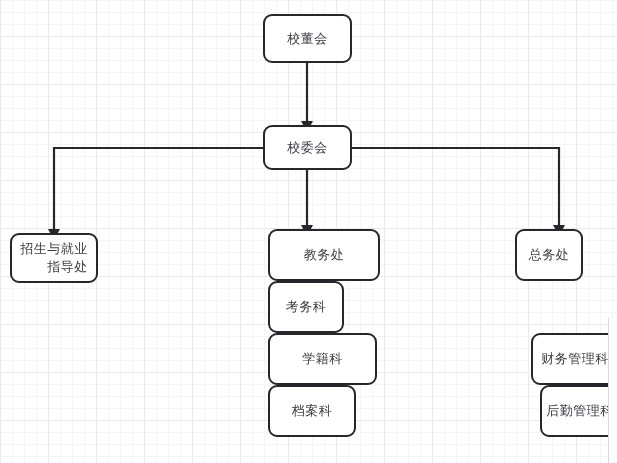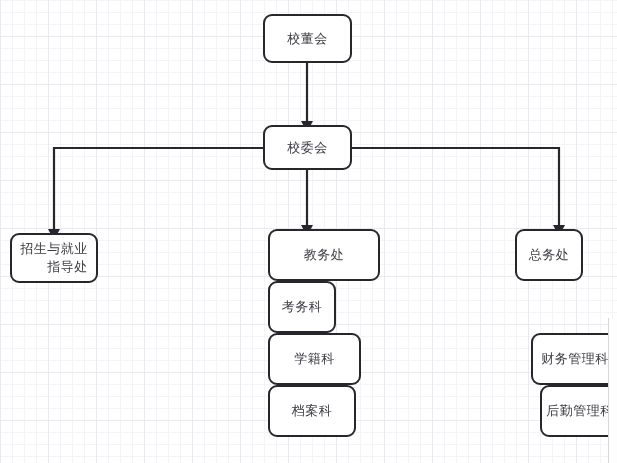--- a/index.html
+++ b/index.html
@@ -103,25 +103,25 @@
 
   <div class="node" style="left:10px; top:233px; width:88px; height:50px;">
     <span>招生与就业
 指导处</span>
   </div>
 
   <div class="node" style="left:268px; top:229px; width:112px; height:52px;">
     <span>教务处</span>
   </div>
 
-  <div class="node" style="left:268px; top:281px; width:68px; height:52px;">
+  <div class="node" style="left:268px; top:281px; width:76px; height:52px;">
     <span>考务科</span>
   </div>
 
-  <div class="node" style="left:268px; top:333px; width:93px; height:52px;">
+  <div class="node" style="left:268px; top:333px; width:109px; height:52px;">
     <span>学籍科</span>
   </div>
 
   <div class="node" style="left:268px; top:385px; width:88px; height:52px;">
     <span>档案科</span>
   </div>
 
   <div class="node" style="left:515px; top:229px; width:68px; height:52px;">
     <span>总务处</span>
   </div>

